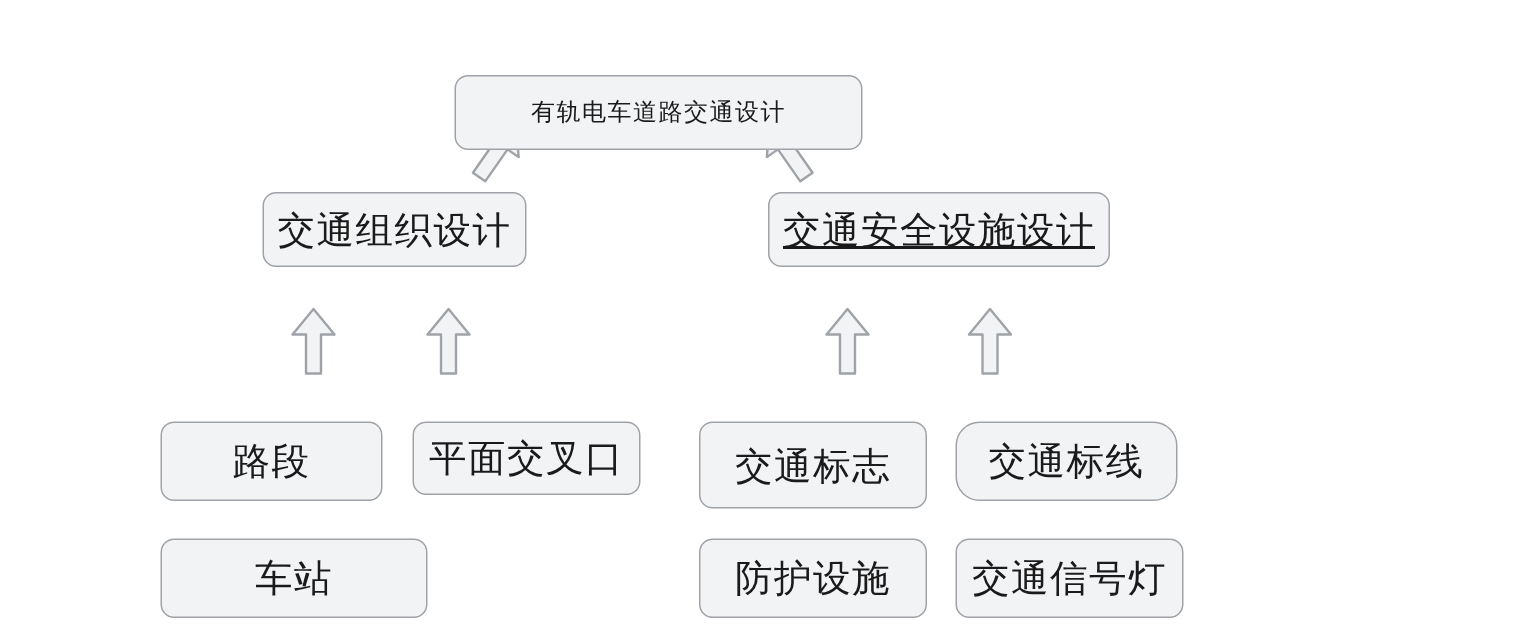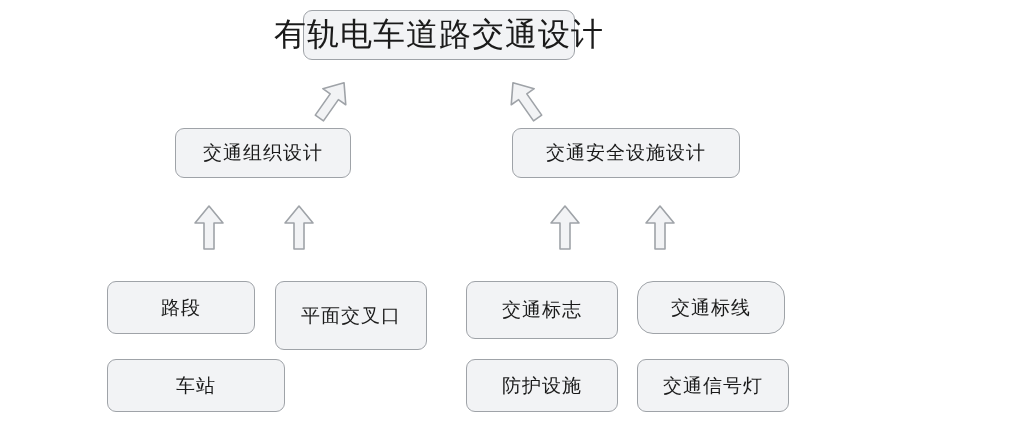--- a/index.html
+++ b/index.html
@@ -20,27 +20,28 @@
   .node {
     position: absolute;
     box-sizing: border-box;
     background: #f2f3f5;
     border: 1.5px solid #9fa3a8;
     border-radius: 9px;
     display: flex;
     align-items: center;
     justify-content: center;
     color: #1a1a1a;
-    font-size: 19px;
+    font-size: 25px;
     letter-spacing: 1px;
     white-space: nowrap;
     font-family: "Liberation Sans", sans-serif;
   }
   .node.root {
-    font-size: 32px;
+    font-size: 16px;
+    margin-top: 40px;
   }
   .arrow {
     position: absolute;
   }
   .arrow svg {
     display: block;
     overflow: visible;
   }
 </style>
 </head>
@@ -76,27 +77,27 @@
       <svg width="32" height="48" viewBox="0 0 32 48">
         <path d="M11 2 L21 2 L21 28 L30 28 L16 45 L2 28 L11 28 Z" fill="#f2f3f5" stroke="#9fa3a8" stroke-width="1.6" stroke-linejoin="round"></path>
       </svg>
     </div>
     <div class="node root" style="left: 303px; top: 10px; width: 272px; height: 50px; background: rgb(242, 243, 245); border-color: rgb(159, 163, 168); color: rgb(26, 26, 26);">
       <span>有轨电车道路交通设计</span>
     </div>
     <div class="node" style="left: 175px; top: 128px; width: 176px; height: 50px; background: rgb(242, 243, 245); border-color: rgb(159, 163, 168); color: rgb(26, 26, 26);">
       <span>交通组织设计</span>
     </div>
-    <div class="node" style="left: 512px; top: 128px; width: 228px; height: 50px; background: rgb(242, 243, 245); border-color: rgb(159, 163, 168); color: rgb(26, 26, 26);">
+    <div class="node" style="left: 512px; top: 128px; width: 228px; height: 50px; background: rgb(242, 243, 245); border-color: rgb(159, 163, 168); color: rgb(26, 26, 26); text-decoration: underline;">
       <span>交通安全设施设计</span>
     </div>
     <div class="node" style="left: 107px; top: 281px; width: 148px; height: 53px; background: rgb(242, 243, 245); border-color: rgb(159, 163, 168); color: rgb(26, 26, 26);">
       <span>路段</span>
     </div>
-    <div class="node" style="left: 275px; top: 281px; width: 152px; height: 69px; background: rgb(242, 243, 245); border-color: rgb(159, 163, 168); color: rgb(26, 26, 26);">
+    <div class="node" style="left: 275px; top: 281px; width: 152px; height: 49px; background: rgb(242, 243, 245); border-color: rgb(159, 163, 168); color: rgb(26, 26, 26);">
       <span>平面交叉口</span>
     </div>
     <div class="node" style="left: 466px; top: 281px; width: 152px; height: 58px; background: rgb(242, 243, 245); border-color: rgb(159, 163, 168); color: rgb(26, 26, 26);">
       <span>交通标志</span>
     </div>
     <div class="node" style="left: 637px; top: 281px; width: 148px; height: 53px; background: rgb(242, 243, 245); border-color: rgb(159, 163, 168); color: rgb(26, 26, 26); border-radius: 16px;">
       <span>交通标线</span>
     </div>
     <div class="node" style="left: 107px; top: 359px; width: 178px; height: 53px; background: rgb(242, 243, 245); border-color: rgb(159, 163, 168); color: rgb(26, 26, 26);">
       <span>车站</span>

